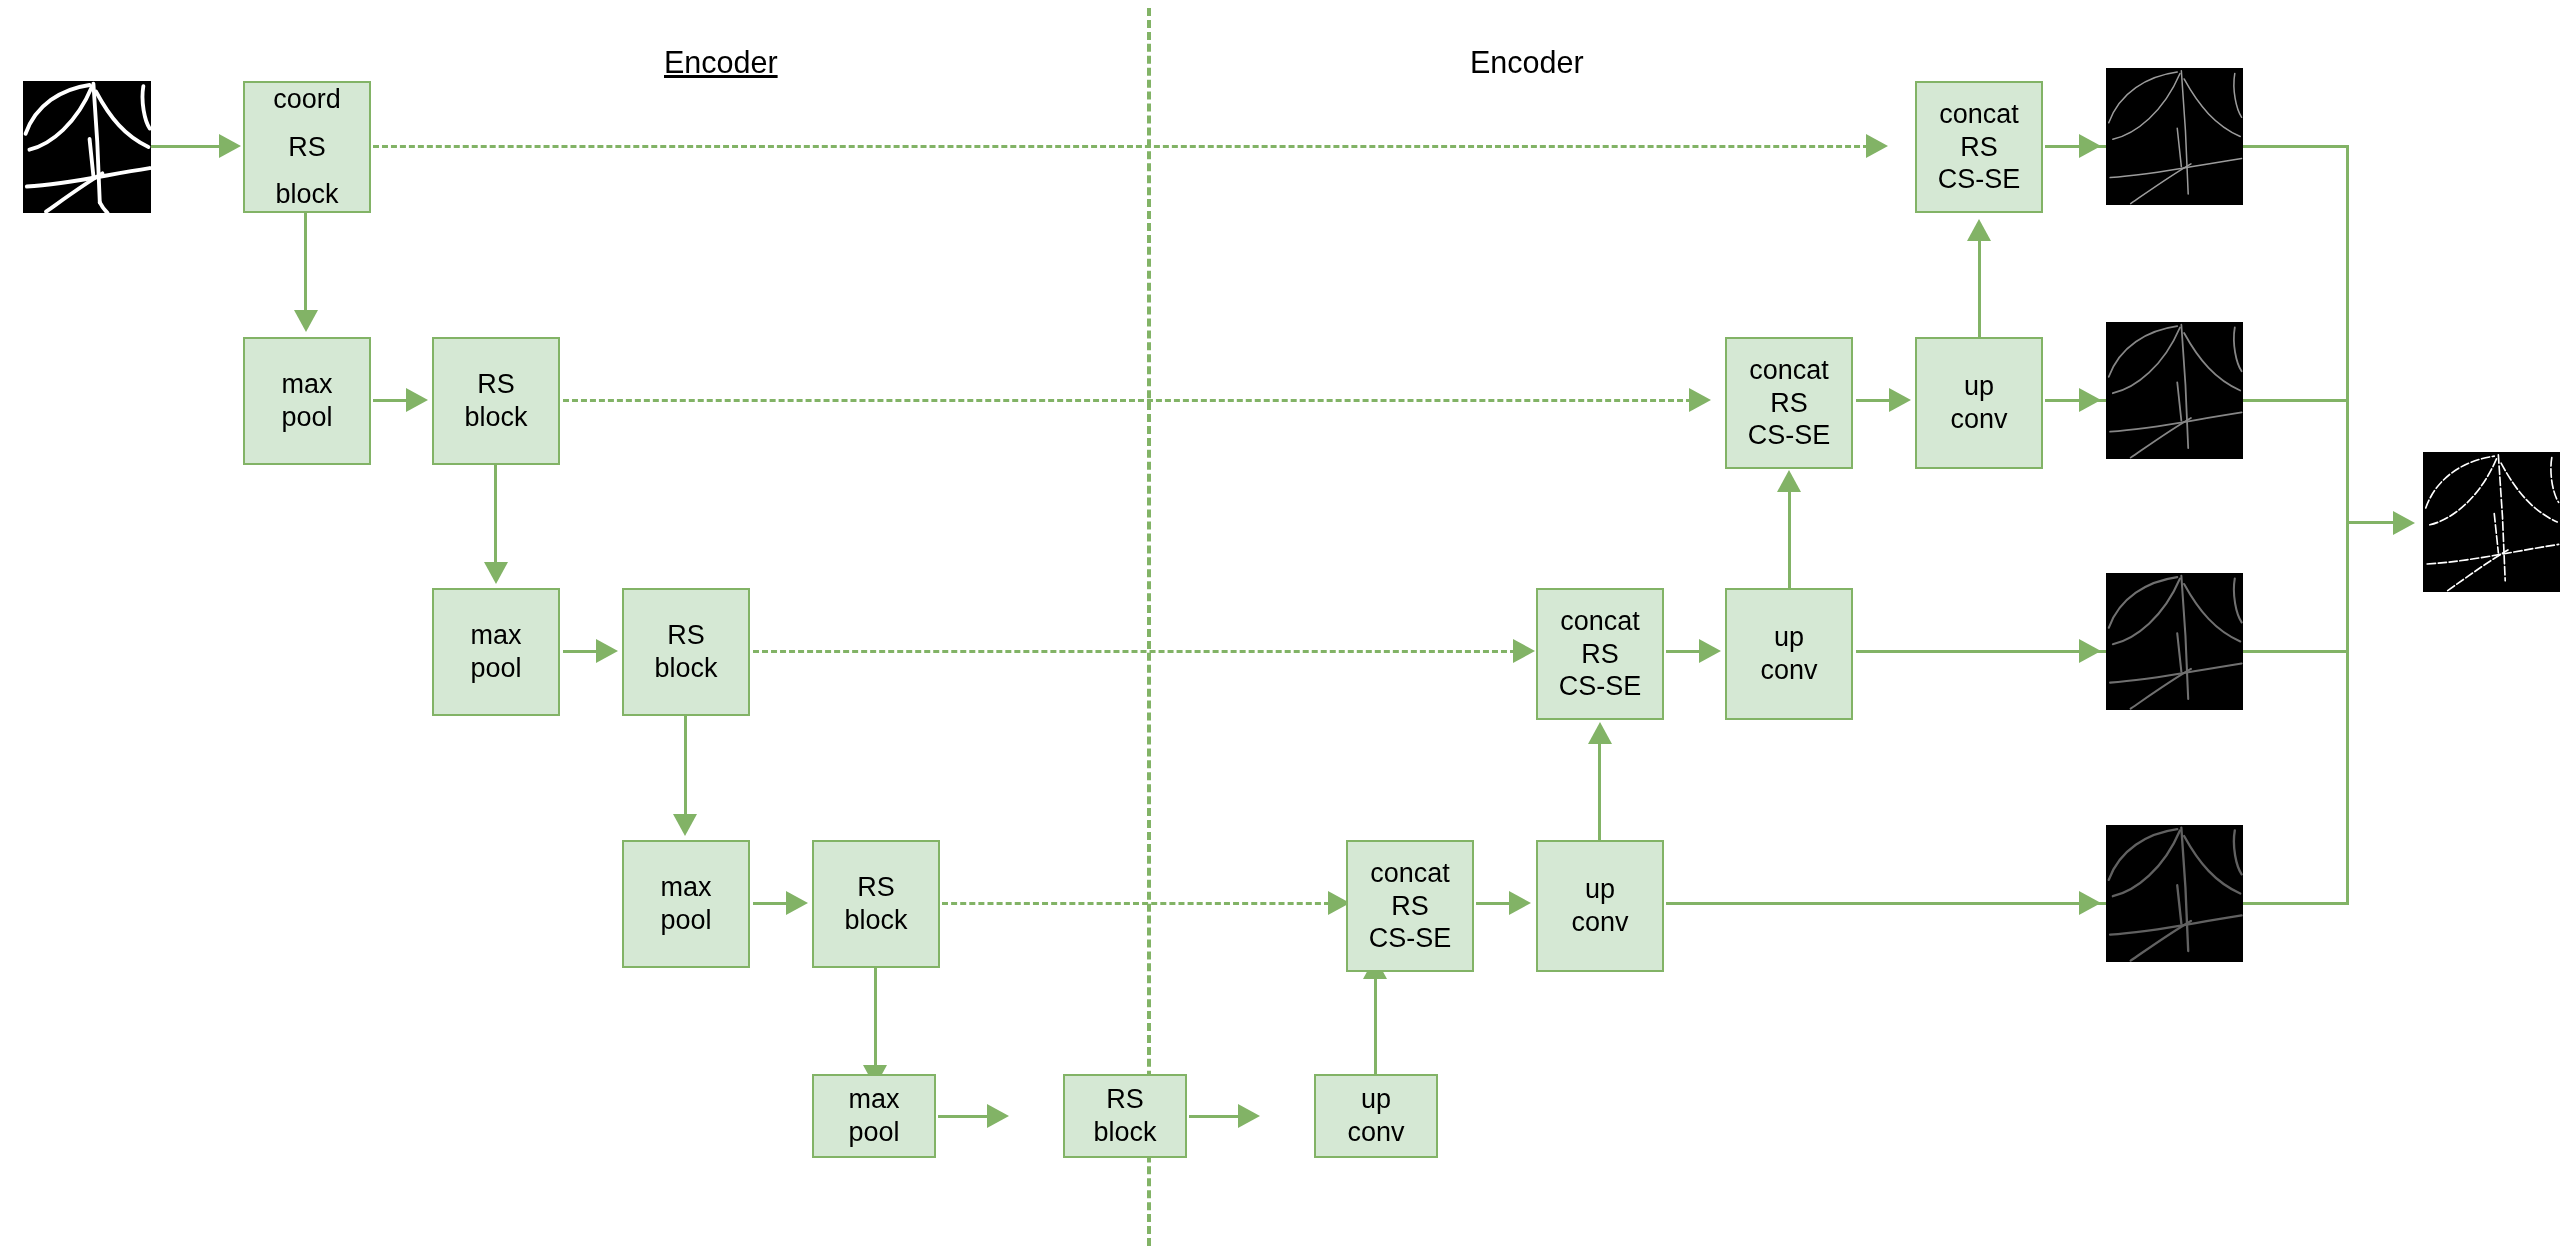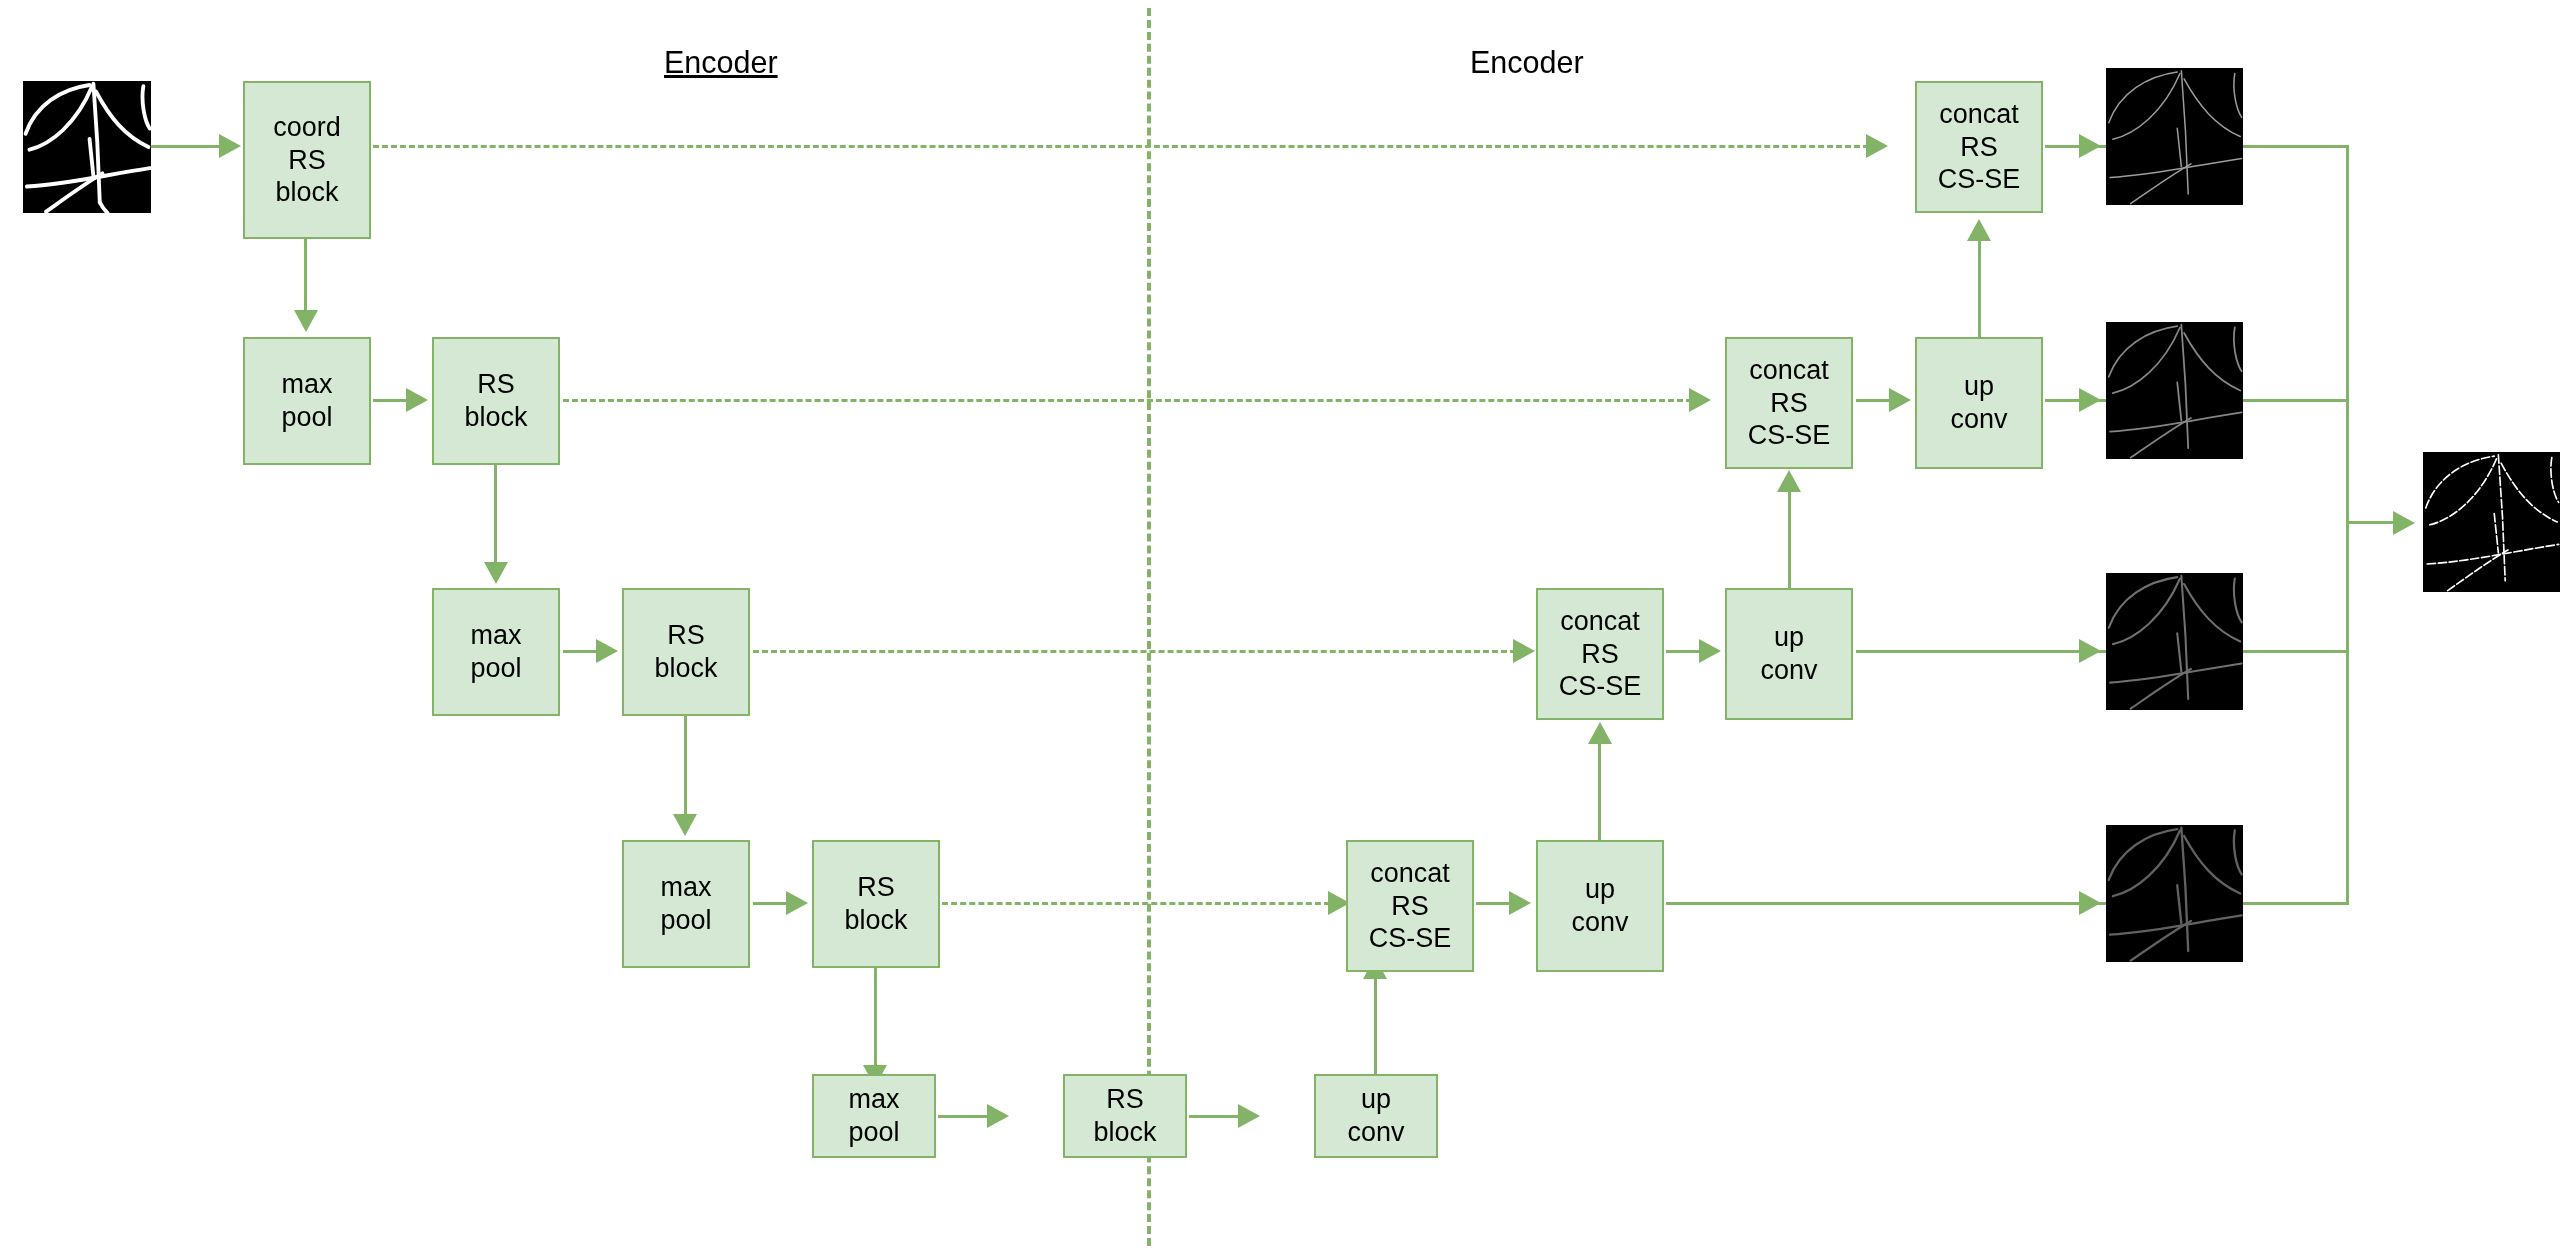--- a/index.html
+++ b/index.html
@@ -117,21 +117,21 @@
         <path d="M18,99 C34,88 48,78 62,70"></path>
         <path d="M52,44 L55,72"></path>
         <path d="M60,92 C62,96 64,98 66,100"></path>
       </g>
     </svg>
   </div>
 
   <div class="seg h" style="left:151px; top:145px; width:69px;"></div>
   <div class="arrow right" style="left:219px; top:134px;"></div>
 
-  <div class="node" style="left:243px; top:81px; width:128px; height:158px;">
+  <div class="node" style="left:243px; top:81px; width:128px; height:132px;justify-content:space-between;">
     <span class="ln">coord</span>
     <span class="ln">RS</span>
     <span class="ln">block</span>
   </div>
 
   <div class="dash-h" style="left:373px; top:145px; width:1496px;"></div>
   <div class="arrow right" style="left:1866px; top:134px;"></div>
 
   <div class="seg v" style="left:304px; top:213px; height:101px;"></div>
   <div class="arrow down" style="left:294px; top:310px;"></div>

